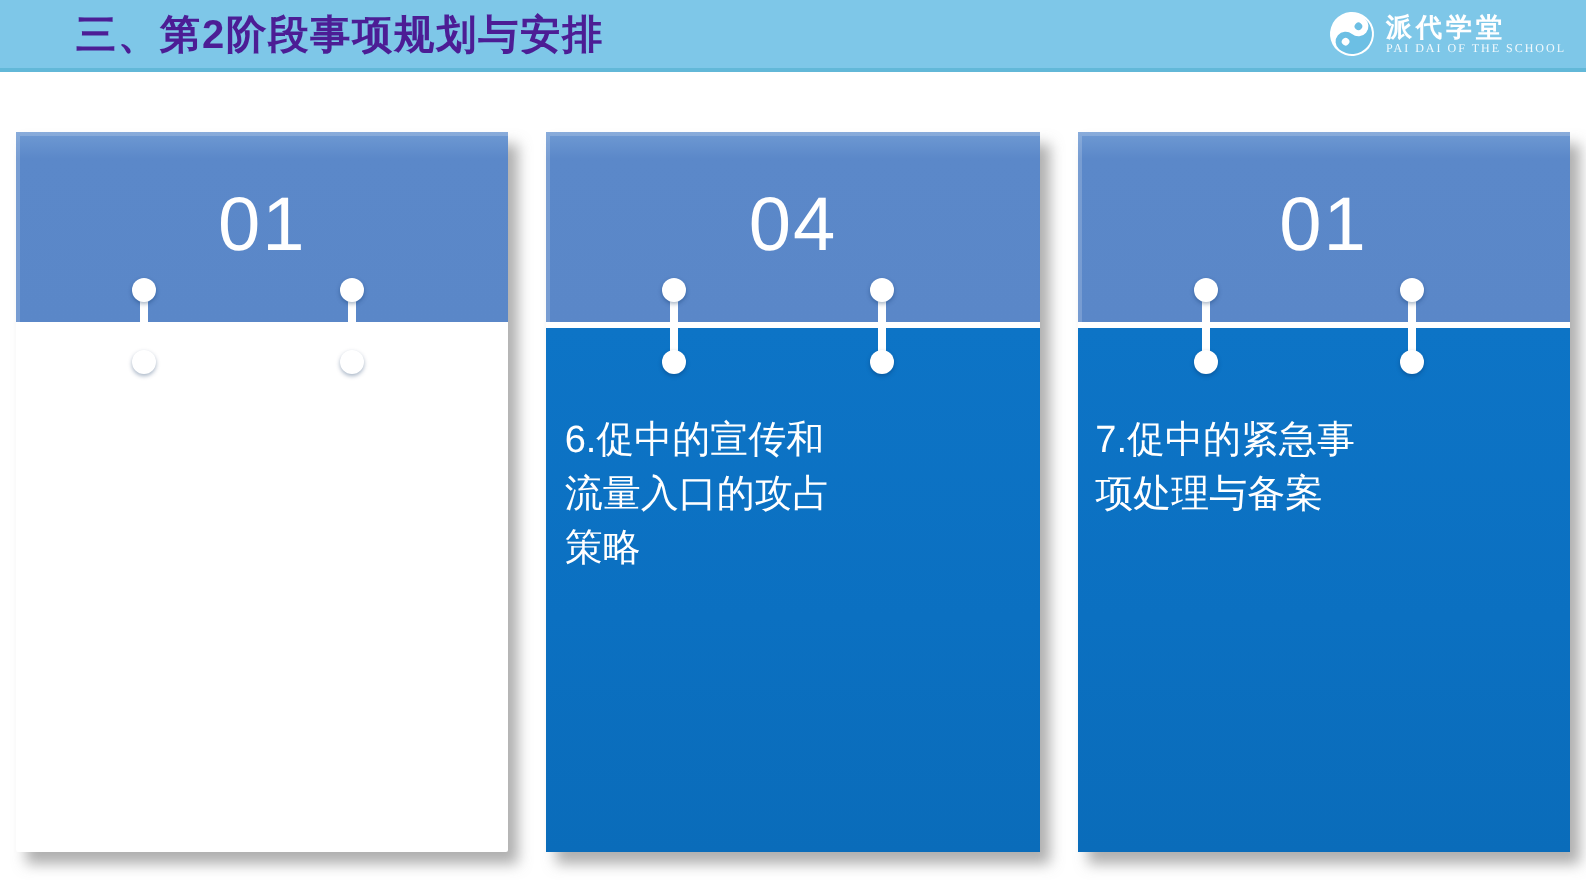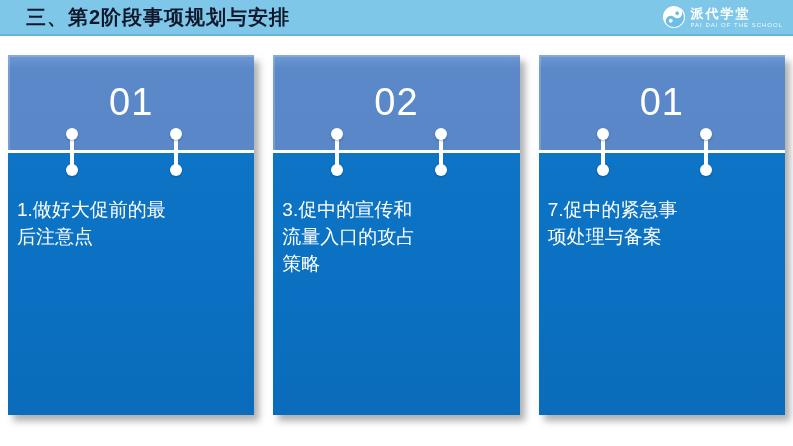--- a/index.html
+++ b/index.html
@@ -8,30 +8,30 @@
     font-family:"Liberation Sans",sans-serif;
     -webkit-font-smoothing:antialiased;
   }
   
   .topbar{
     height:36px;background:#7ec7e8;border-bottom:2px solid #62b8d8;
     display:flex;align-items:center;justify-content:space-between;
     padding:0 6px 0 26px;box-sizing:border-box;
   }
   .slide-title{
-    margin:0;font-size:20px;font-weight:bold;color:#0f172a;letter-spacing:1px;text-align:right;
+    margin:12px;font-size:20px;font-weight:bold;color:#4c1d95;letter-spacing:1px;text-align:right;
   }
   .logo{display:flex;align-items:center;gap:5px;margin-right:4px;}
   .logo-icon{width:24px;height:24px;display:block;}
-  .logo-text{display:flex;flex-direction:column;line-height:1;color:#ffffff;}
+  .logo-text{display:flex;flex-direction:column;line-height:1;color:#ffffff;font-family:Liberation Serif, serif;}
   .logo-name{font-size:13px;font-weight:bold;letter-spacing:2px;}
   .logo-sub{font-size:6px;letter-spacing:1px;margin-top:2px;opacity:.9;}
   
   .cards{
-    display:flex;gap:19px;padding:0 8px;margin-top:19px;box-sizing:border-box;
+    display:flex;gap:19px;padding:0 8px;margin-top:30px;box-sizing:border-box;
   }
   .card{
     position:relative;flex:1;height:360px;
     box-shadow:5px 6px 7px rgba(110,110,110,.55);
     display:flex;flex-direction:column;border-radius:1px;
   }
   .card-top{
     height:95px;border-bottom:3px solid #ffffff;
     background:linear-gradient(180deg,#6f9ad3 0%,#5b88c9 14%,#5a87c8 100%);
     box-shadow:inset 2px 2px 0 rgba(255,255,255,.18);
@@ -93,42 +93,38 @@
       <div class="pin pin-left">
         <span class="stem"></span>
         <span class="dot dot-top"></span>
         <span class="dot dot-bottom"></span>
       </div>
       <div class="pin pin-right">
         <span class="stem"></span>
         <span class="dot dot-top"></span>
         <span class="dot dot-bottom"></span>
       </div>
-      <div class="card-body">
-        <p class="card-text">1.做好大促前的最
-后注意点</p>
-      </div>
     </section>
 
     <section class="card">
       <div class="card-top">
-        <span class="card-num">02</span>
+        <span class="card-num">04</span>
       </div>
       <div class="pin pin-left">
         <span class="stem"></span>
         <span class="dot dot-top"></span>
         <span class="dot dot-bottom"></span>
       </div>
       <div class="pin pin-right">
         <span class="stem"></span>
         <span class="dot dot-top"></span>
         <span class="dot dot-bottom"></span>
       </div>
       <div class="card-body">
-        <p class="card-text">3.促中的宣传和
+        <p class="card-text">6.促中的宣传和
 流量入口的攻占
 策略</p>
       </div>
     </section>
 
 
     <section class="card">
       <div class="card-top">
         <span class="card-num">01</span>
       </div>

